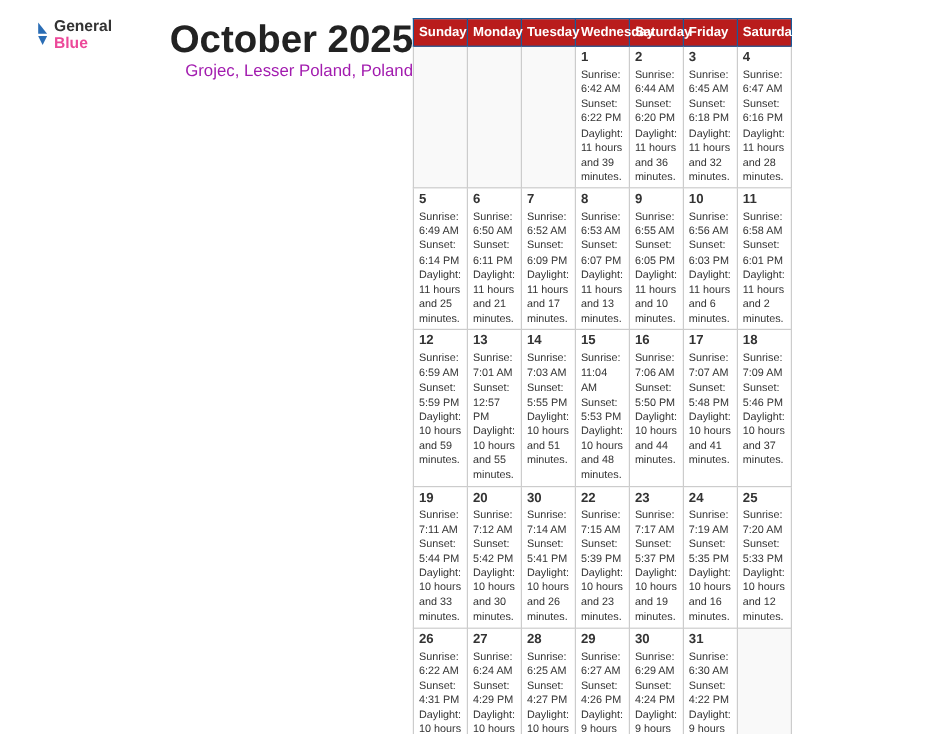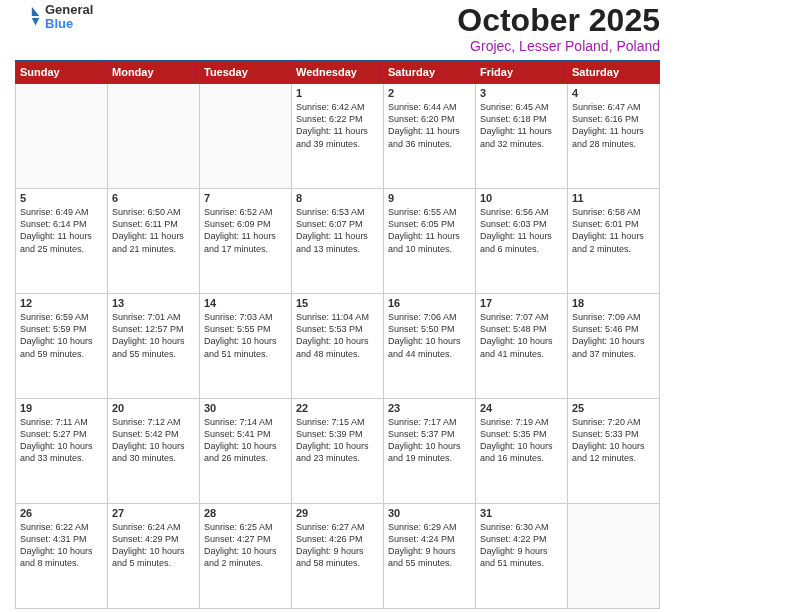--- a/index.html
+++ b/index.html
@@ -6,44 +6,44 @@
     body {
       font-family: Arial, sans-serif;
       background: #fff;
       width: 792px;
       height: 612px;
       overflow: hidden;
     }
     .page {
       width: 675px;
       height: 612px;
-      padding: 3px 15px;
+      padding: 15px 15px;
       display: flex;
-      flex-direction: column;
+      flex-direction: row;
     }
     .header {
       display: flex;
       justify-content: space-between;
       align-items: flex-start;
       margin-bottom: 6px;
     }
     .logo {
       display: flex;
       align-items: center;
       gap: 2px;
     }
     .logo-text {
       display: flex;
       flex-direction: column;
       font-size: 13px;
       font-weight: bold;
       line-height: 1.1;
     }
     .logo-general { color: #333; }
-    .logo-blue { color: #3b82f6; }
+    .logo-blue { color: #ec4899; }
     .logo-icon {
       width: 28px;
       height: 28px;
     }
     .title-block {
       text-align: right;
       margin-left: 48px;
     }
     .month-title {
       font-size: 32px;
@@ -260,21 +260,21 @@
             <div class="day-info">Sunrise: 7:09 AM
 Sunset: 5:46 PM
 Daylight: 10 hours
 and 37 minutes.</div>
           </td>
         </tr>
         <tr>
           <td>
             <span class="day-num">19</span>
             <div class="day-info">Sunrise: 7:11 AM
-Sunset: 5:27 PM
+Sunset: 5:44 PM
 Daylight: 10 hours
 and 33 minutes.</div>
           </td>
           <td>
             <span class="day-num">20</span>
             <div class="day-info">Sunrise: 7:12 AM
 Sunset: 5:42 PM
 Daylight: 10 hours
 and 30 minutes.</div>
           </td>

